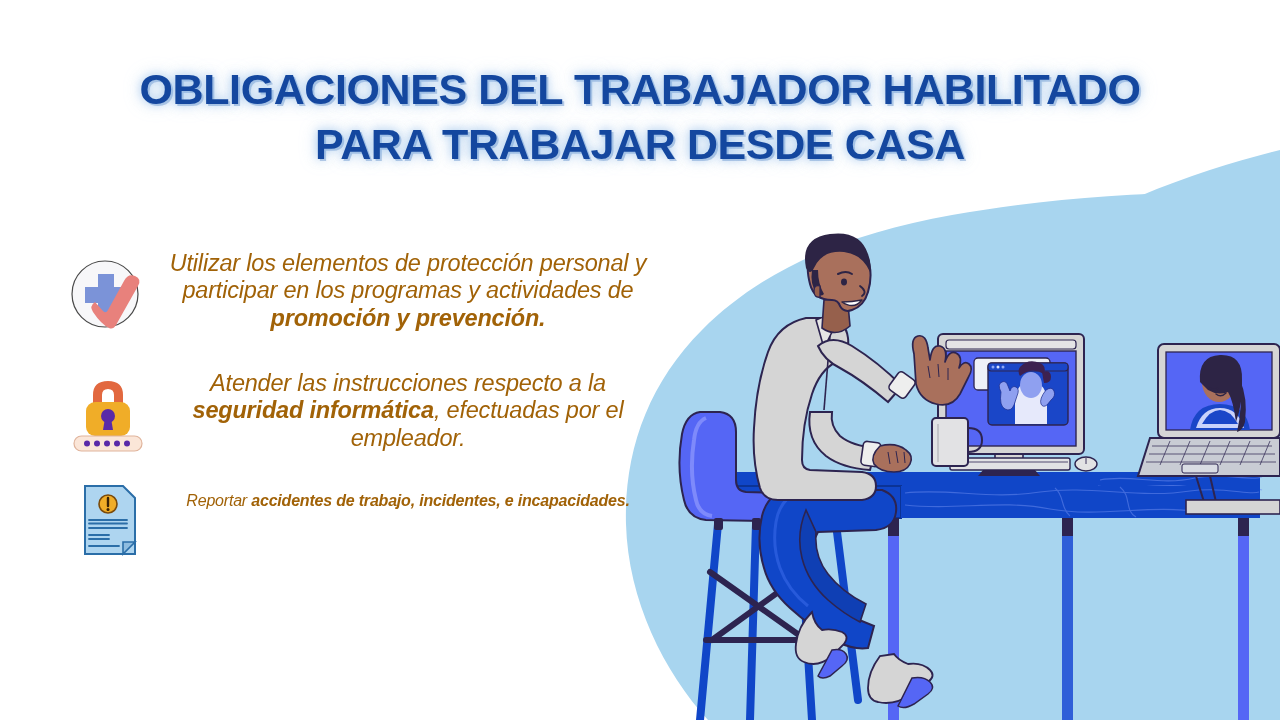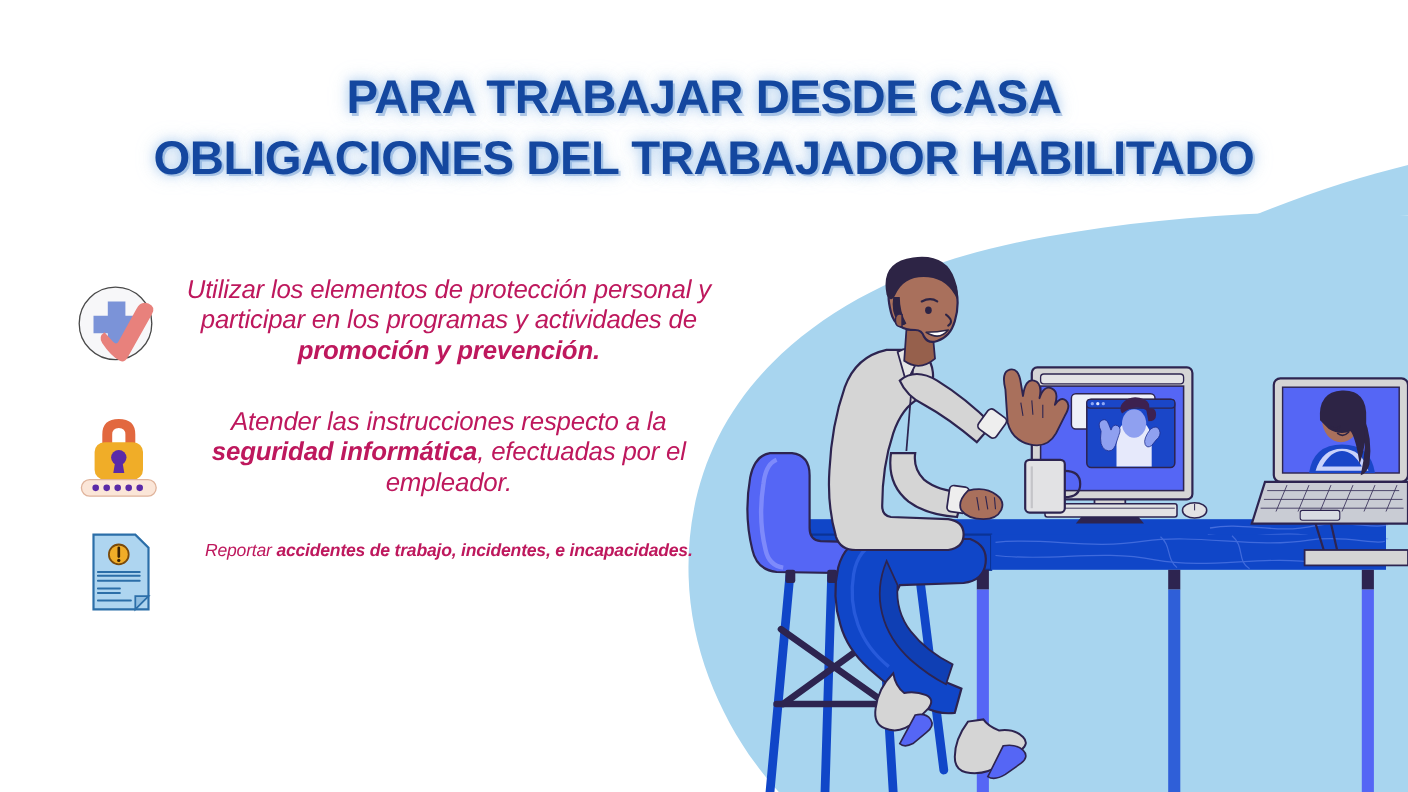--- a/index.html
+++ b/index.html
@@ -68,21 +68,21 @@
     align-items:flex-start;
     justify-content:center;
     padding-top:6px;
   }
   .bullet .bullet-text {
     flex:1 1 auto;
     font-family:"Liberation Sans", sans-serif;
     font-style:italic;
     font-size:23.5px;
     line-height:1.16;
-    color:#be185d;
+    color:#a16207;
     text-align:center;
     letter-spacing:-0.2px;
   }
   .bullet .bullet-text b { font-weight:bold; font-style:italic; }
 
   
   #bullet-1 { margin-top:0px; }
   #bullet-1 .icon-wrap { padding-top:4px; }
   #bullet-2 { margin-top:22px; }
   #bullet-2 .bullet-text { padding-top:6px; }
@@ -308,22 +308,22 @@
 
     <g>
       <rect x="932" y="418" width="36" height="48" rx="4" fill="#e2e2e4" stroke="#2d2450" stroke-width="2"></rect>
       <path d="M968,428 q14,0 14,12 q0,12 -14,12" fill="none" stroke="#2d2450" stroke-width="2"></path>
       <path d="M938,424 v38" stroke="#c4c4c8" stroke-width="2"></path>
     </g>
 
   </svg>
 
   <div class="title-block">
+    <div class="title-line l1">OBLIGACIONES DEL TRABAJADOR HABILITADO</div>
     <div class="title-line l2">PARA TRABAJAR DESDE CASA</div>
-    <div class="title-line l1">OBLIGACIONES DEL TRABAJADOR HABILITADO</div>
   </div>
 
   <div class="bullets">
 
     <div class="bullet" id="bullet-1">
       <div class="icon-wrap">
         <svg width="86" height="86" viewBox="0 0 86 86" aria-hidden="true">
           <circle cx="40" cy="40" r="33" fill="#f7f7f9" stroke="#4a4a4a" stroke-width="1.2"></circle>
           <path d="M33,20 h16 v13 h13 v16 h-13 v13 h-16 v-13 h-13 v-16 h13 z" fill="#7b93d8"></path>
           <path d="M30,48 q-6,4 -2,10 q8,12 16,16 q4,2 7,-3 l22,-39 q4,-7 -3,-10 q-7,-3 -11,5 l-16,29 q-2,4 -5,1 z" fill="#e8817c"></path>

